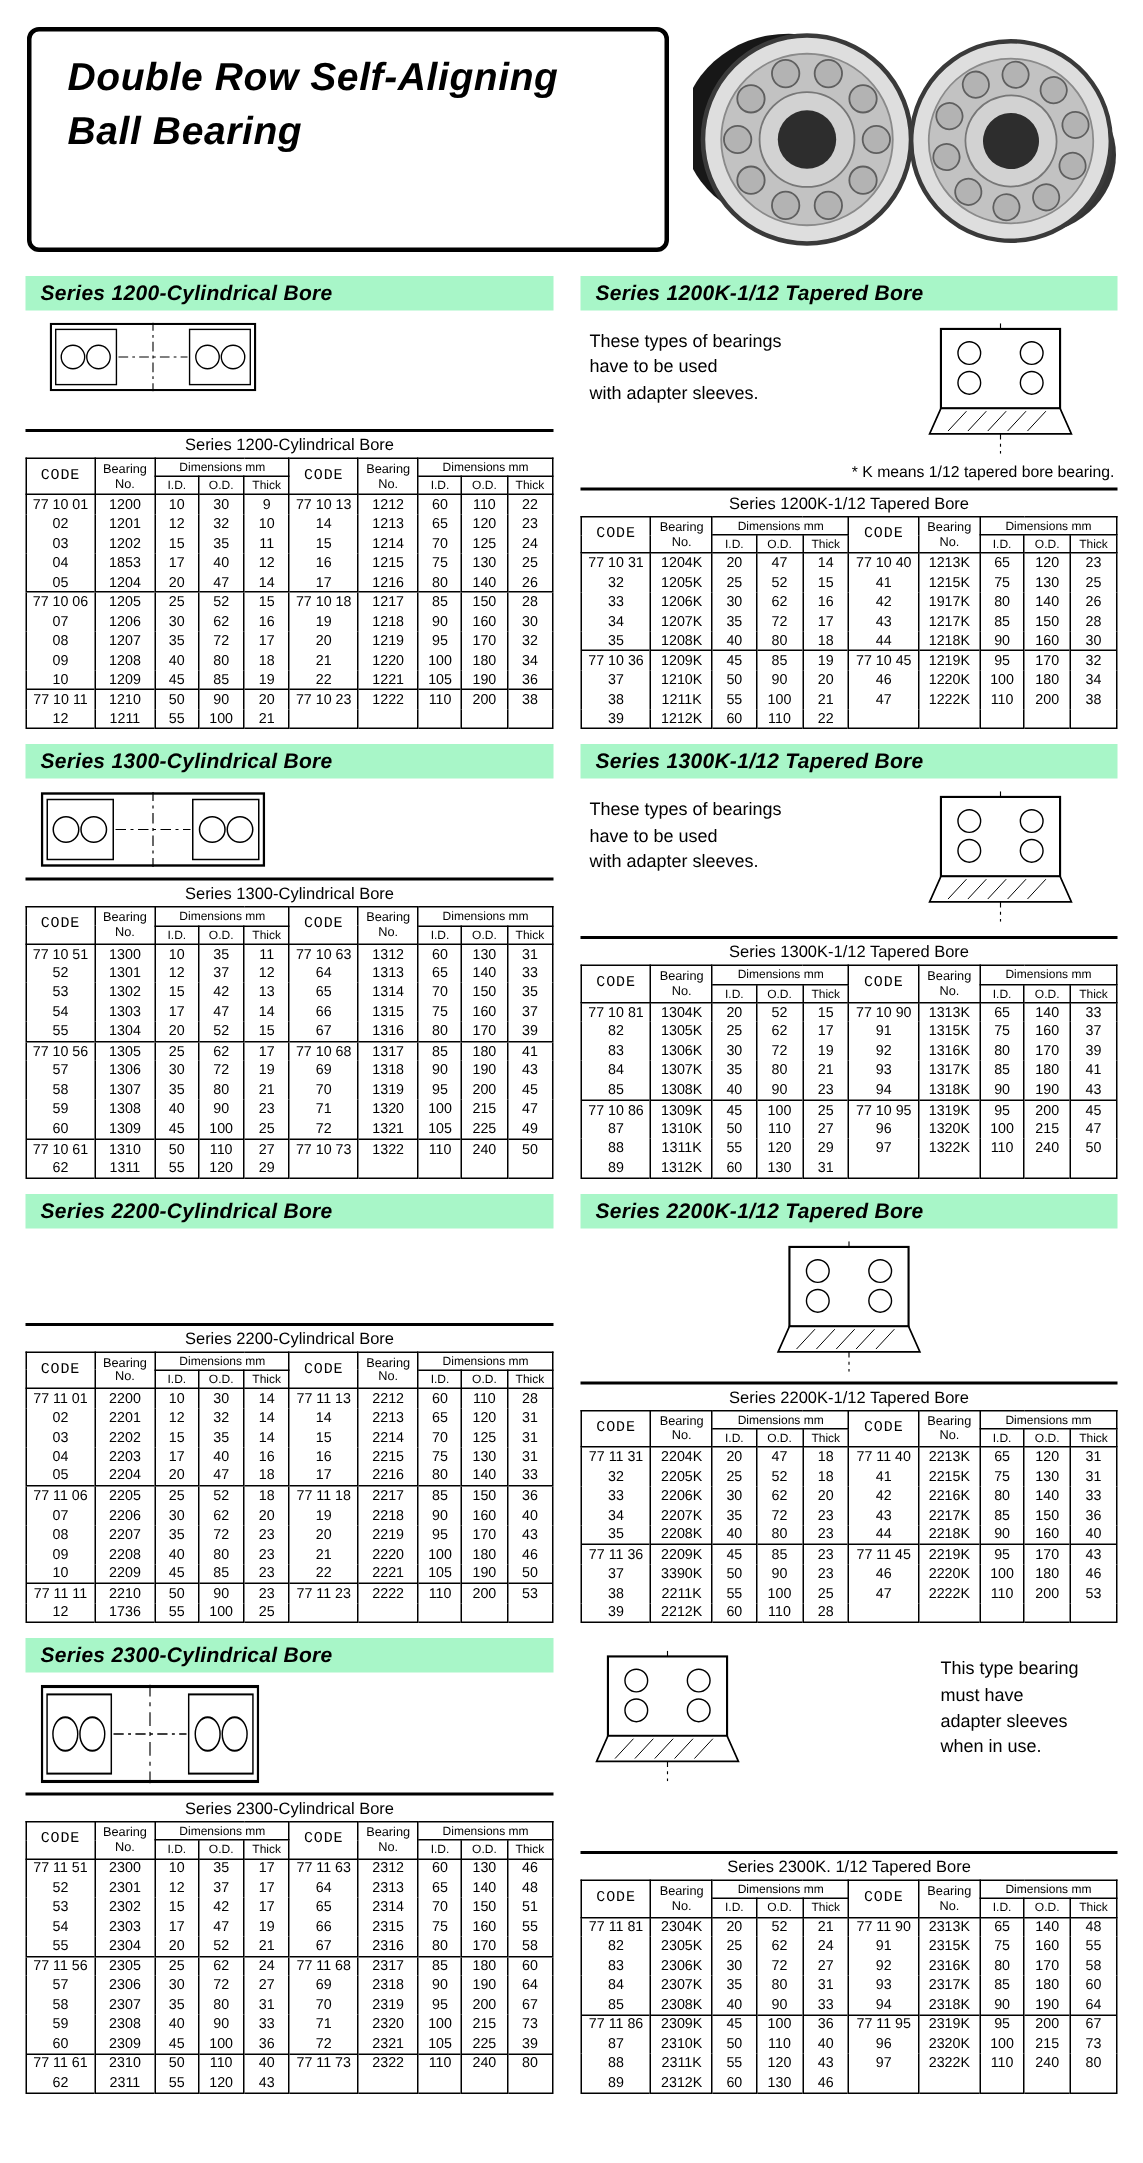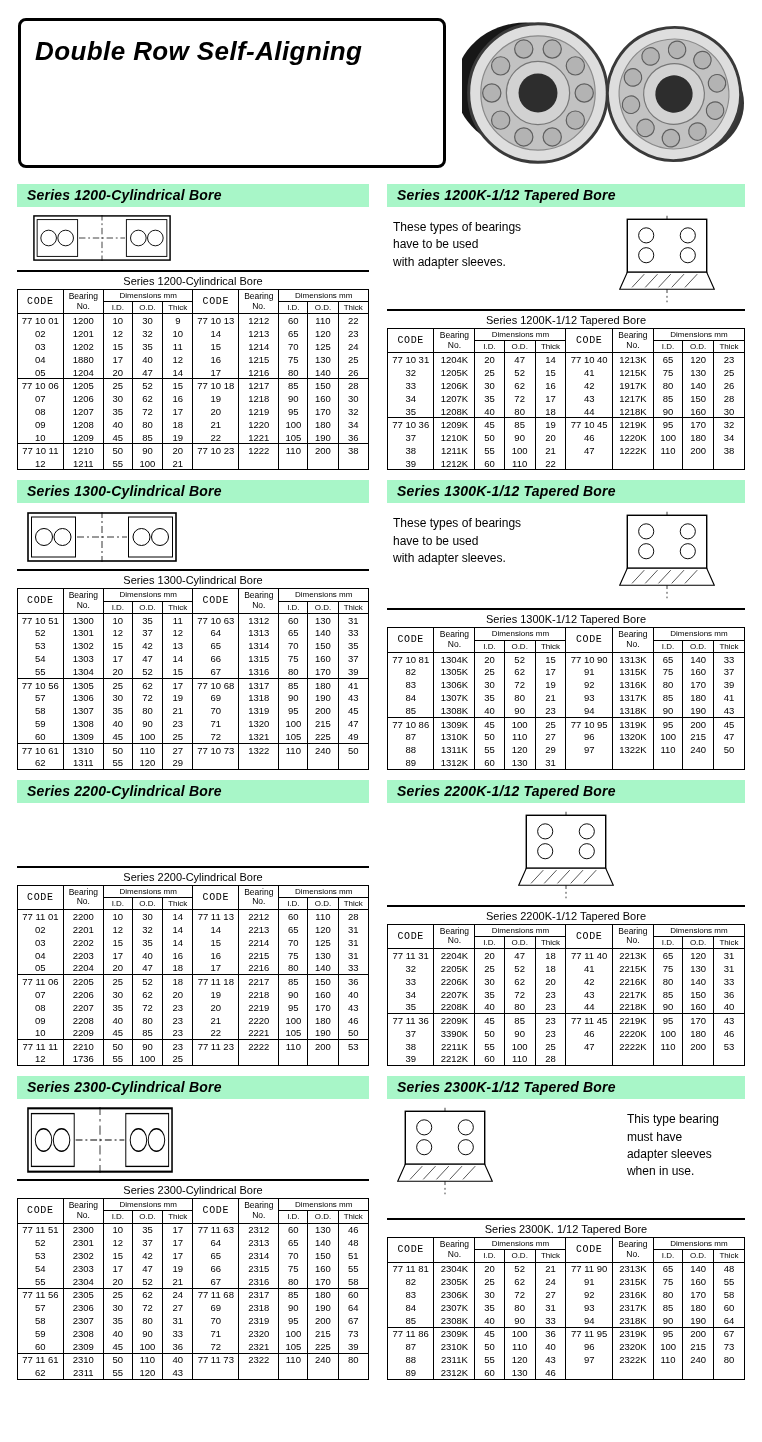--- a/index.html
+++ b/index.html
@@ -8,21 +8,21 @@
     width:762px; height:1442px;
     font-family:"Liberation Sans", sans-serif;
     color:#000; position:relative; overflow:hidden;
   }
   .page { padding:14px 16px 6px; }
 
   
   .header-row { display:flex; align-items:flex-start; margin:4px 2px 16px; }
   .title-box {
     border:3.5px solid #000; border-radius:8px;
-    width:428px; min-height:150px; padding:12px 14px 12px;
+    width:428px; min-height:150px; padding:12px 24px 12px;
     background:#fff; flex:0 0 auto;
   }
   .title-line { font-style:italic; font-weight:bold; font-size:26px; line-height:1.4; letter-spacing:.4px; }
   .title-korean { font-style:italic; font-weight:bold; font-size:24px; margin-top:8px; }
   .photos { flex:1; display:flex; justify-content:flex-end; align-items:flex-start; padding-top:2px; }
   .photo1 { width:152px; height:146px; }
   .photo2 { width:140px; height:140px; margin-left:-10px; margin-top:4px; }
 
   
   .sections { display:grid; grid-template-columns:352px 358px; column-gap:18px; row-gap:10px; padding:0 1px; }
@@ -108,20 +108,21 @@
       <circle cx="60" cy="60" r="16" fill="#2d2d2d"></circle>
     </symbol>
   </defs>
 </svg>
 
 <div class="page">
 
   <div class="header-row">
     <div class="title-box">
       <div class="title-line">Double Row Self-Aligning</div>
+      <div class="title-line">Ball Bearing</div>
     </div>
     <div class="photos">
       <svg class="photo1" viewBox="0 0 120 120">
         <ellipse cx="50" cy="54" rx="58" ry="52" fill="#171717"></ellipse>
         <use href="#sym-photo"></use>
       </svg>
       <svg class="photo2" viewBox="0 0 120 120">
         <ellipse cx="68" cy="68" rx="52" ry="46" fill="#1f1f1f" opacity="0.9"></ellipse>
         <g transform="rotate(-14 60 60)">
             <use href="#sym-photo"></use>
@@ -207,21 +208,21 @@
               <td>35</td>
               <td>11</td>
               <td>15</td>
               <td>1214</td>
               <td>70</td>
               <td>125</td>
               <td>24</td>
             </tr>
             <tr>
               <td>04</td>
-              <td>1880</td>
+              <td>1853</td>
               <td>17</td>
               <td>40</td>
               <td>12</td>
               <td>16</td>
               <td>1215</td>
               <td>75</td>
               <td>130</td>
               <td>25</td>
             </tr>
             <tr>
@@ -331,20 +332,21 @@
       <div class="figure-row spread">
         <div class="notes">
           <div>These types of bearings</div>
           <div>have to be used</div>
           <div>with adapter sleeves.</div>
         </div>
         <svg class="diagram diag-tapered" viewBox="0 0 110 92">
             <use href="#sym-tapered"></use>
           </svg>
       </div>
+      <div class="k-note">* K means 1/12 tapered bore bearing.</div>
       <div class="table-title">
         <span>Series 1200K-1/12 Tapered Bore</span>
       </div>
       <table class="data-table">
           <colgroup>
             <col style="width: 13%;">
             <col style="width: 11.5%;">
             <col style="width: 8.2%;">
             <col style="width: 8.65%;">
             <col style="width: 8.65%;">
@@ -1367,23 +1369,20 @@
               <td></td>
               <td></td>
               <td></td>
               <td></td>
             </tr>
           </tbody>
         </table>
     </section>
 
     <section class="section">
-      <div class="banner">
-        <span>Series 2300K-1/12 Tapered Bore</span>
-      </div>
       <div class="figure-row spread">
         <svg class="diagram diag-tapered" viewBox="0 0 110 92">
             <use href="#sym-tapered"></use>
           </svg>
         <div class="notes">
           <div>This type bearing</div>
           <div>must  have</div>
           <div>adapter sleeves</div>
           <div>when in use.</div>
         </div>

